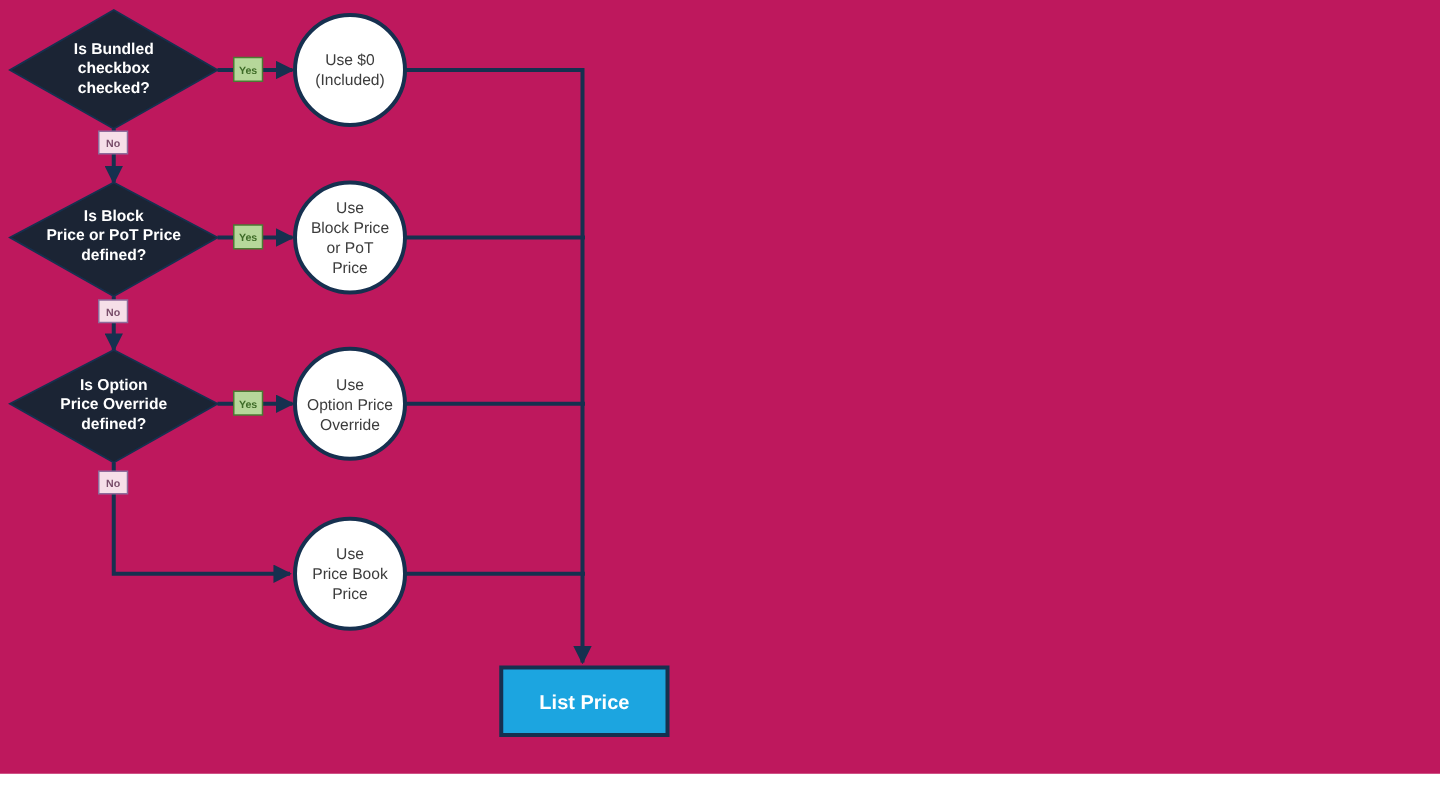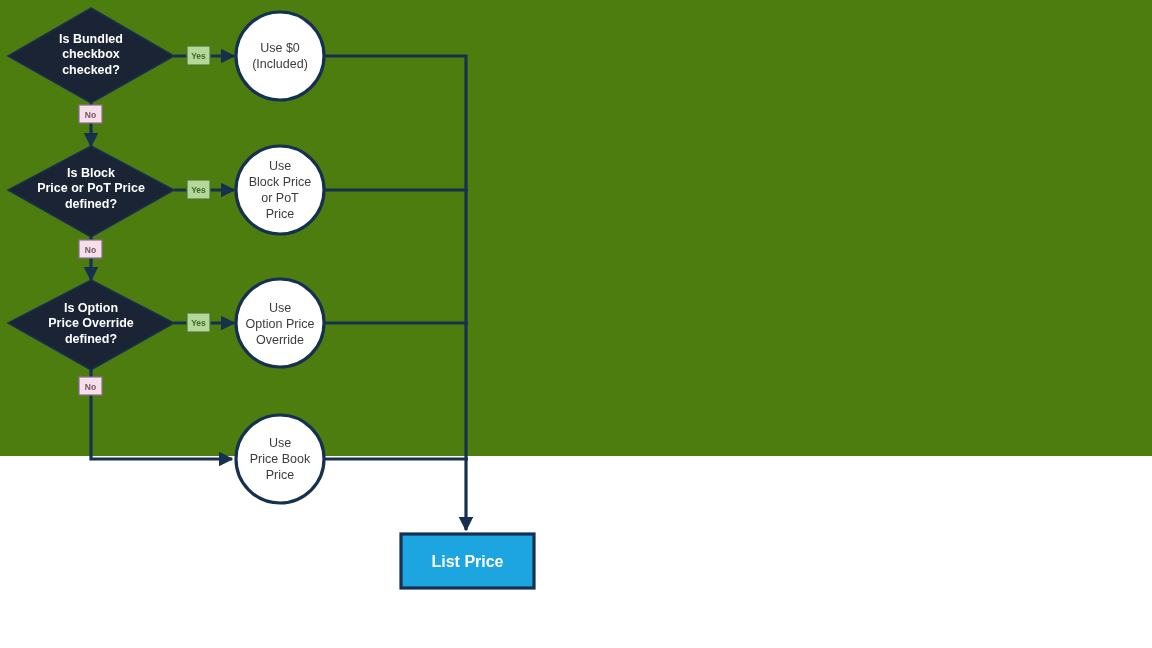--- a/index.html
+++ b/index.html
@@ -9,22 +9,22 @@
   }
   body {
     width: 1152px;
     height: 648px;
     overflow: hidden;
     font-family: "Liberation Sans", sans-serif;
   }
   #canvas-wrap {
     position: relative;
     width: 1152px;
-    height: 456px;
-    background: #4d7c0f;
+    height: 619px;
+    background: #be185d;
   }
   svg#flow {
     position: absolute;
     top: 0;
     left: 0;
     width: 1152px;
     height: 648px;
     display: block;
   }
   .diamond-shape {

